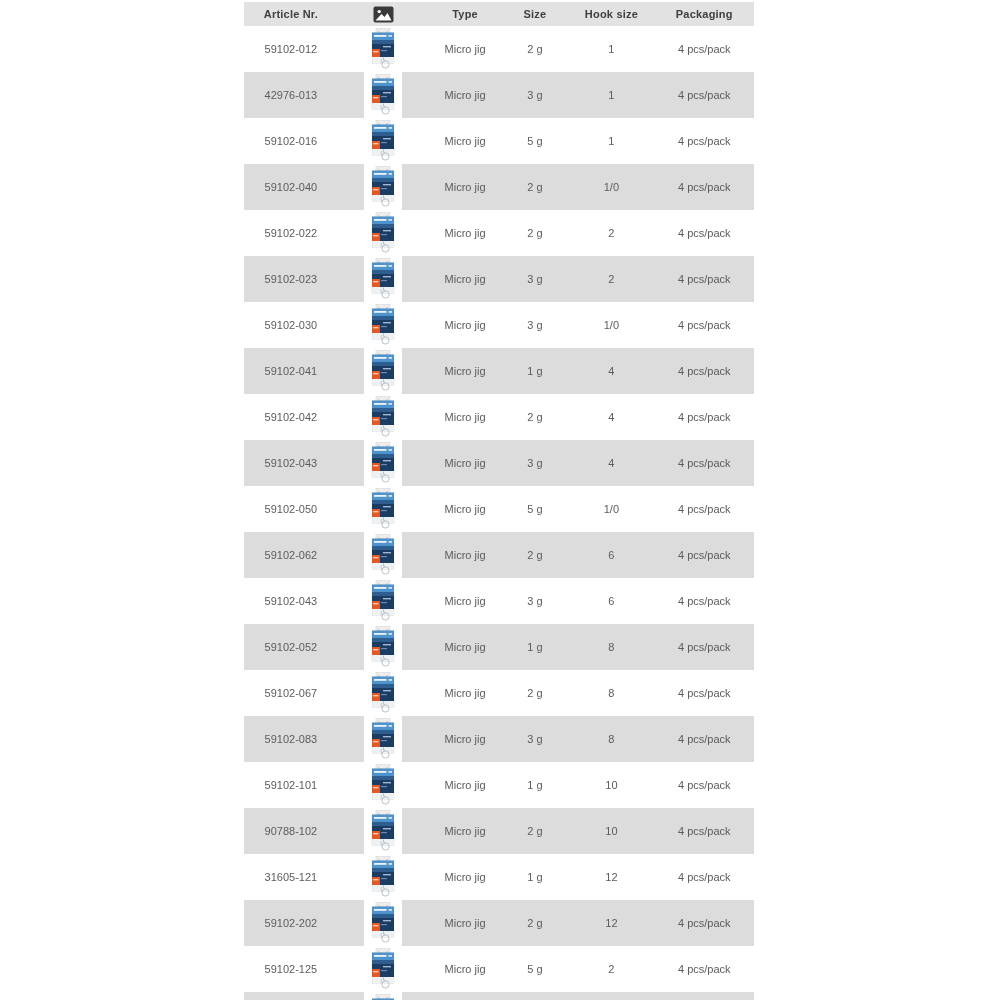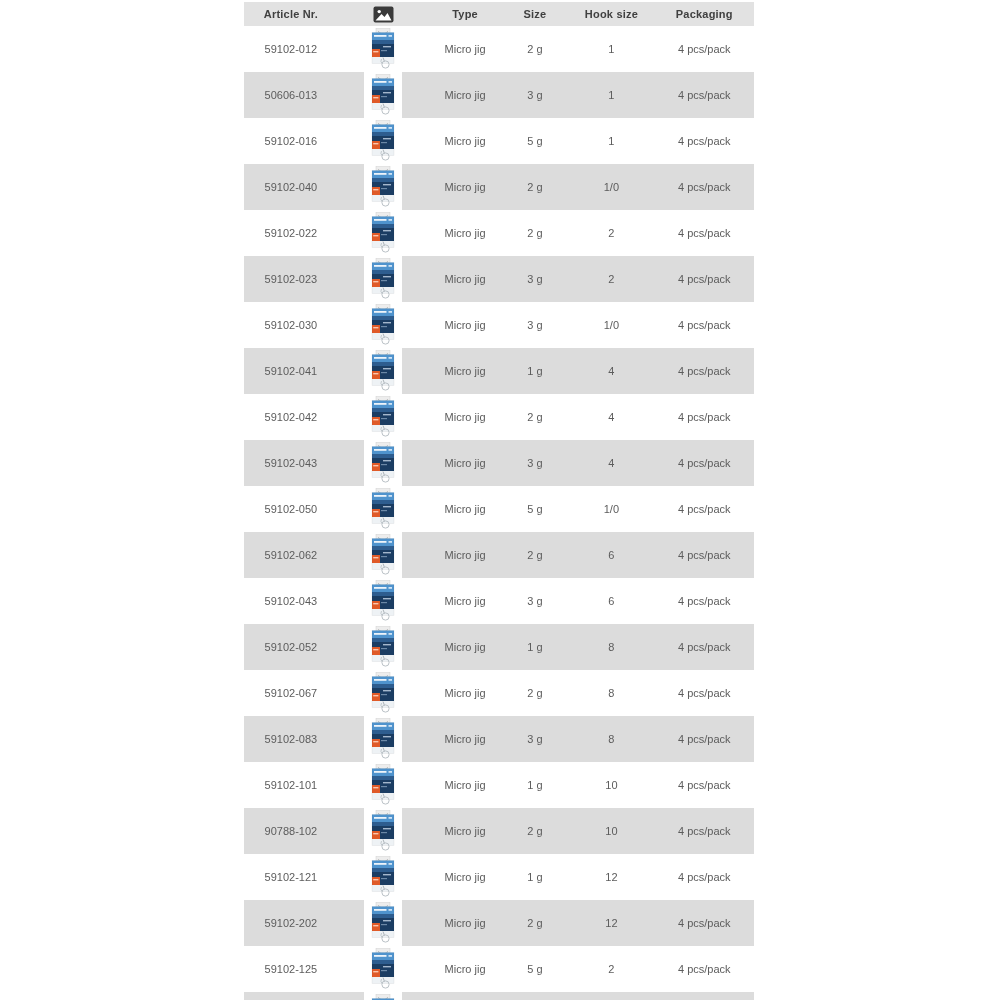--- a/index.html
+++ b/index.html
@@ -131,21 +131,21 @@
       <path d="M12.5 31 q-1.5 2.5 0.5 4.5" fill="none" stroke="#aeb6bc" stroke-width="0.7"></path>
     </svg>
   </div>
 </td>
           <td>Micro jig</td>
           <td>2 g</td>
           <td>1</td>
           <td>4 pcs/pack</td>
         </tr>
         <tr>
-          <td>50606-013</td>
+          <td>42976-013</td>
           <td>
   <div class="thumb-box">
     <svg width="28" height="42" viewBox="0 0 28 42" aria-hidden="true">
       <rect x="0" y="0" width="28" height="42" fill="#ffffff"></rect>
 
       <rect x="7" y="0.5" width="14" height="5" fill="#ededed" stroke="#cfcfcf" stroke-width="0.5"></rect>
       <path d="M9.5 3.2 A4.5 2.4 0 0 0 18.5 3.2" fill="none" stroke="#a8a8a8" stroke-width="0.8"></path>
 
       <rect x="3" y="4.5" width="22" height="7.5" fill="#4f93cd"></rect>
       <rect x="5" y="7" width="12.5" height="1.8" fill="#ffffff" opacity="0.9"></rect>
@@ -726,21 +726,21 @@
       <path d="M12.5 31 q-1.5 2.5 0.5 4.5" fill="none" stroke="#aeb6bc" stroke-width="0.7"></path>
     </svg>
   </div>
 </td>
           <td>Micro jig</td>
           <td>2 g</td>
           <td>10</td>
           <td>4 pcs/pack</td>
         </tr>
         <tr>
-          <td>59102-121</td>
+          <td>31605-121</td>
           <td>
   <div class="thumb-box">
     <svg width="28" height="42" viewBox="0 0 28 42" aria-hidden="true">
       <rect x="0" y="0" width="28" height="42" fill="#ffffff"></rect>
 
       <rect x="7" y="0.5" width="14" height="5" fill="#ededed" stroke="#cfcfcf" stroke-width="0.5"></rect>
       <path d="M9.5 3.2 A4.5 2.4 0 0 0 18.5 3.2" fill="none" stroke="#a8a8a8" stroke-width="0.8"></path>
 
       <rect x="3" y="4.5" width="22" height="7.5" fill="#4f93cd"></rect>
       <rect x="5" y="7" width="12.5" height="1.8" fill="#ffffff" opacity="0.9"></rect>

